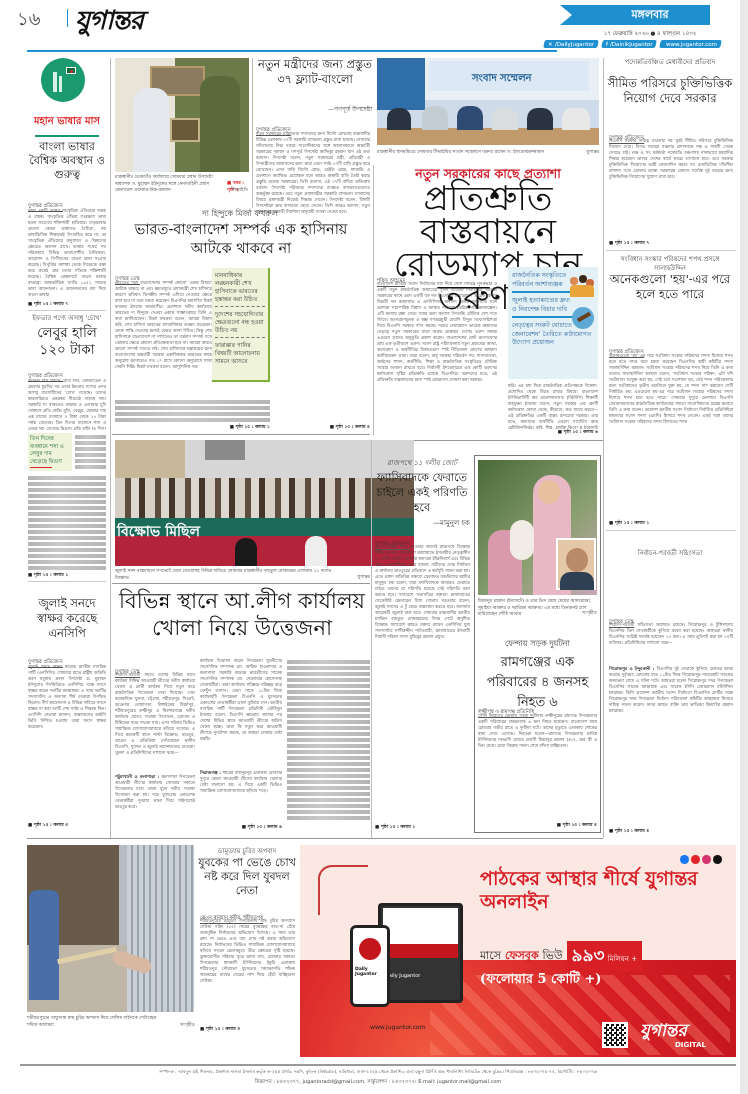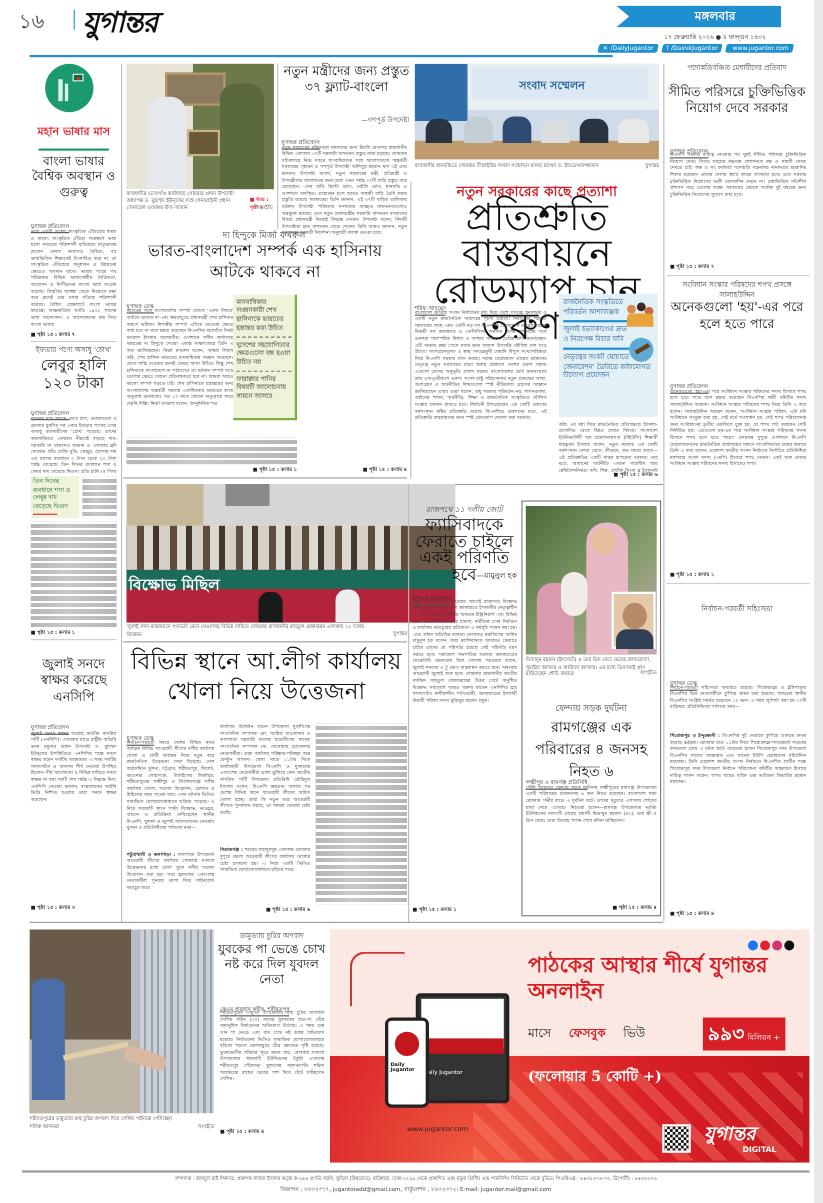--- a/index.html
+++ b/index.html
@@ -180,21 +180,21 @@
     <div style="position:absolute;left:90px;top:0;width:40px;height:20px;background:#8a8a8a;"></div>
     <div style="position:absolute;left:0;top:38px;width:255px;height:40px;background:repeating-linear-gradient(90deg,#e8e4dc 0 10px,#5c4a3a 10px 16px,#f1eee8 16px 24px,#3d2f24 24px 30px);opacity:.85;"></div>
     <div style="position:absolute;left:2px;top:80px;color:#fff;font-size:14px;font-weight:bold;">বিক্ষোভ মিছিল</div>
     <div style="position:absolute;left:120px;top:98px;width:22px;height:28px;background:#1a1a1a;border-radius:10px 10px 0 0;"></div>
     <div style="position:absolute;left:190px;top:96px;width:22px;height:30px;background:#eee;border-radius:10px 10px 0 0;"></div>
   </div>
   <div class="abs caption" style="left:115px;top:568px;width:225px;">জুলাই সনদ বাস্তবায়নে গণভোট মেনে নেওয়াসহ বিভিন্ন দাবিতে সোমবার রাজধানীর বায়তুল মোকাররম এলাকায় ১১ দলের বিক্ষোভ</div>
   <div class="abs caption" style="left:340px;top:574px;width:30px;text-align:right;">যুগান্তর</div>
 
   <div class="abs kicker serif" style="left:374px;top:457px;width:96px;font-size:7px;font-style:italic;">রাজপথে ১১ দলীয় জোট</div>
-  <div class="abs headline serif" style="left:372px;top:470px;width:100px;font-size:15px;line-height:15px;">ফ্যাসিবাদকে ফেরাতে চাইলে একই পরিণতি হবে</div>
+  <div class="abs headline serif" style="left:372px;top:470px;width:100px;font-size:11px;line-height:15px;">ফ্যাসিবাদকে ফেরাতে চাইলে একই পরিণতি হবে</div>
   <div class="abs serif" style="left:374px;top:517px;width:96px;text-align:right;font-size:7px;color:#333;">—মামুনুল হক</div>
   <div class="abs" style="left:375px;top:530px;"><span class="byline">যুগান্তর প্রতিবেদন</span></div>
   <div class="abs body-text" style="left:375px;top:544px;width:95px;height:278px;">নতুন সরকার শপথ নেওয়ার আগেই রাজপথে বিক্ষোভ মিছিল করেছে বাংলাদেশ জামায়াতে ইসলামীর নেতৃত্বাধীন ১১ দলীয় জোট। জোটের অন্যতম ইঞ্জিনিয়ার্স এবং বিভিন্ন স্থানে নেতাকর্মীদের ওপর হামলা, নারীদের ওপর নির্যাতন ও কার্যালয় ভাঙচুরের প্রতিবাদে এ কর্মসূচি পালন করা হয়। এতে প্রধান অতিথির বক্তব্যে খেলাফত মজলিসের আমির মামুনুল হক বলেন, যারা ফ্যাসিবাদকে আবারও ফেরাতে চাইবে তাদের যে পরিণতি হয়েছে সেই পরিণতি বরণ করতে হবে। সমাবেশে সভাপতির বক্তব্যে জামায়াতের সেক্রেটারি জেনারেল মিয়া গোলাম পরওয়ার বলেন, জুলাই সনদের এ টু জেড বাস্তবায়ন করতে হবে। অন্যথায় আরেকটি জুলাই শুরু হবে। সোমবার রাজধানীর জাতীয় মসজিদ বায়তুল মোকাররমের উত্তর গেটে অনুষ্ঠিত বিক্ষোভ সমাবেশে আরও বক্তব্য রাখেন এনসিপির যুগ্ম সদস্যসচিব নাসীরুদ্দীন পাটওয়ারী, জামায়াতের ইসলামী নিয়ামী পরিষদ সদস্য মুজিবুর রহমান প্রমুখ।</div>
   <div class="abs cont" style="left:375px;top:824px;text-align:left;">■ পৃষ্ঠা ১৫ : কলাম ১</div>
 
   <div class="abs" style="left:474px;top:455px;width:127px;height:378px;border:1px solid #777;"></div>
   <div class="abs photo" style="left:478px;top:460px;width:119px;height:135px;background:linear-gradient(135deg,#4a6a3a,#8aa070 60%,#c7a7b7);">
     <div style="position:absolute;left:55px;top:15px;width:38px;height:120px;background:#e8b8c4;border-radius:18px 18px 0 0;"></div>
     <div style="position:absolute;left:60px;top:20px;width:22px;height:24px;background:#e8c0a0;border-radius:50%;"></div>
     <div style="position:absolute;left:10px;top:70px;width:34px;height:65px;background:#d99aae;border-radius:14px 14px 0 0;"></div>
@@ -252,25 +252,25 @@
       <div style="position:absolute;left:6px;top:10px;width:22px;height:22px;border-radius:50%;background:#c4161d;"></div>
       <div style="position:absolute;left:2px;top:38px;font-size:4.5px;color:#111;font-weight:bold;">Daily Jugantor</div>
     </div>
     <div style="position:absolute;left:380px;top:10px;display:flex;gap:2px;">
       <span style="width:9px;height:9px;border-radius:50%;background:#1877f2;display:inline-block;"></span>
       <span style="width:9px;height:9px;border-radius:50%;background:#e0262a;display:inline-block;"></span>
       <span style="width:9px;height:9px;border-radius:50%;background:#d6336c;display:inline-block;"></span>
       <span style="width:9px;height:9px;border-radius:50%;background:#111;display:inline-block;"></span>
     </div>
     <div class="serif" style="position:absolute;left:180px;top:22px;width:230px;color:#d81f26;font-size:19px;line-height:23px;font-weight:bold;">পাঠকের আস্থার শীর্ষে যুগান্তর অনলাইন</div>
-    <div style="position:absolute;left:180px;top:80px;display:flex;align-items:center;gap:16px;font-size:11px;color:#222;">
+    <div style="position:absolute;left:180px;top:96px;display:flex;align-items:center;gap:4px;font-size:11px;color:#222;">
       <span>মাসে</span>
       <span style="color:#d81f26;font-weight:bold;">ফেসবুক</span>
       <span>ভিউ</span>
-      <span style="background:#d81f26;color:#fff;padding:1px 5px;display:inline-flex;align-items:baseline;gap:3px;margin-left:36px;">
+      <span style="background:#d81f26;color:#fff;padding:1px 5px;display:inline-flex;align-items:baseline;gap:3px;">
         <b style="font-size:17px;">৯৯৩</b>
         <span style="font-size:7px;">মিলিয়ন +</span>
       </span>
     </div>
     <div class="serif" style="position:absolute;left:180px;top:124px;color:#fff;font-size:13px;font-weight:bold;">(ফলোয়ার 5 কোটি +)</div>
     <div style="position:absolute;left:302px;top:177px;width:26px;height:26px;background:repeating-conic-gradient(#111 0 25%,#fff 0 50%) 0 0/5px 5px;border:2px solid #fff;"></div>
     <div class="serif" style="position:absolute;left:340px;top:172px;color:#fff;font-size:17px;font-weight:bold;font-style:italic;">যুগান্তর</div>
     <div style="position:absolute;left:375px;top:196px;color:#fff;font-size:7px;font-weight:bold;">DIGITAL</div>
     <div style="position:absolute;left:70px;top:178px;color:#222;font-size:6px;">www.jugantor.com</div>
   </div>

